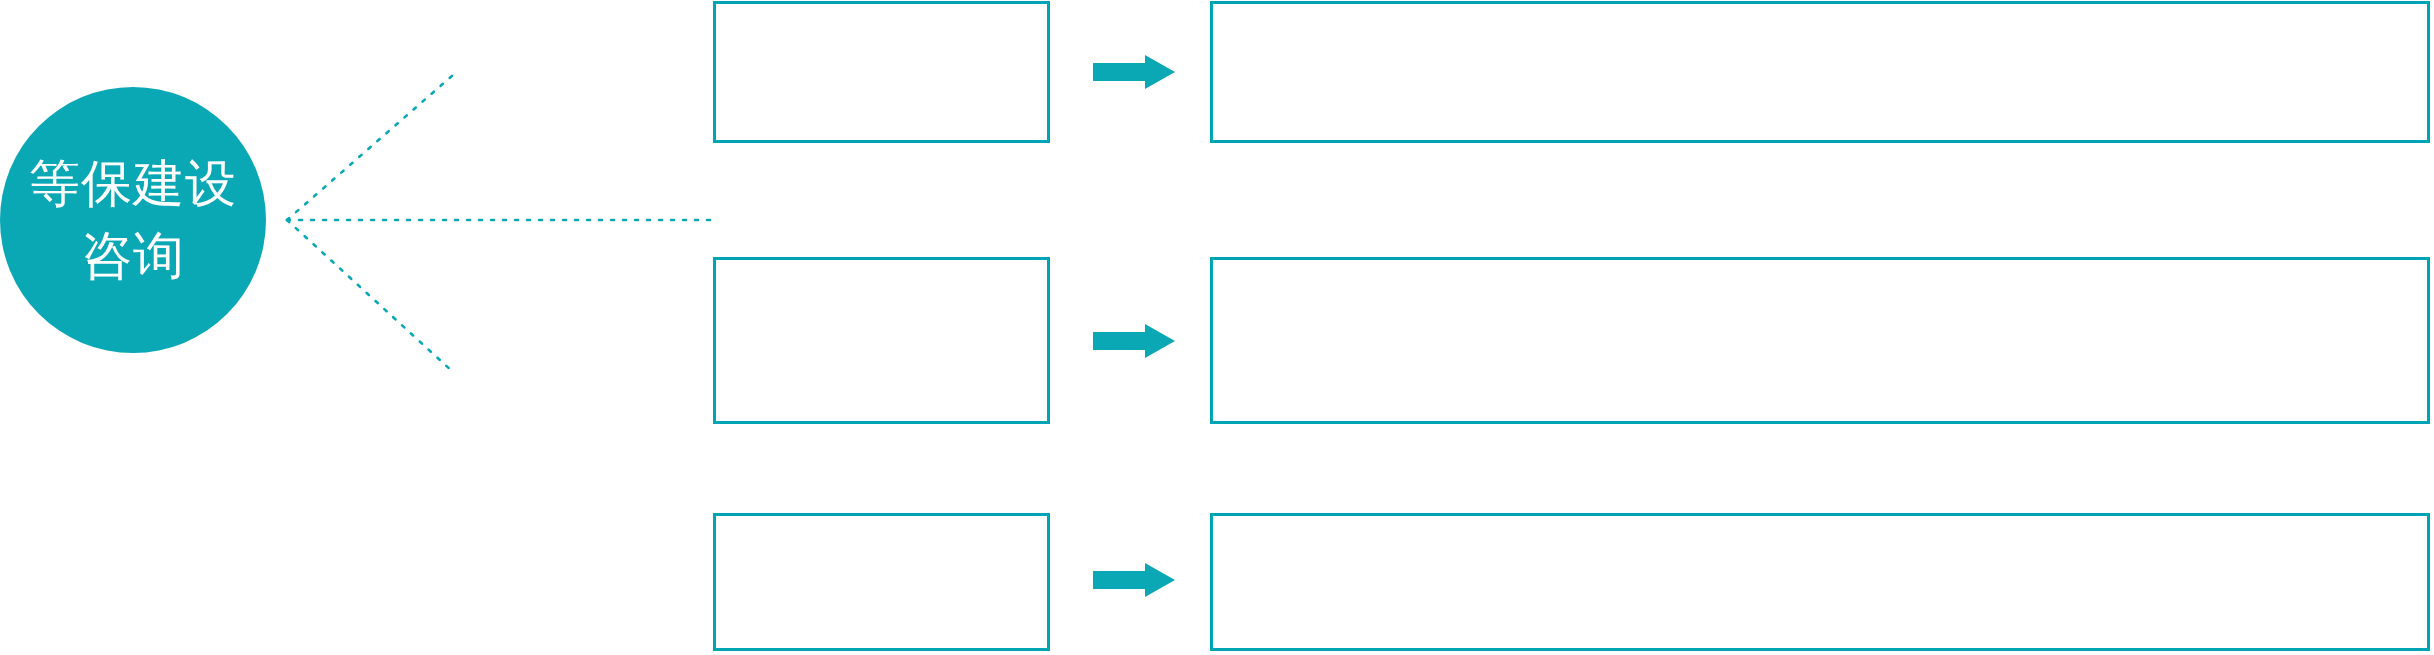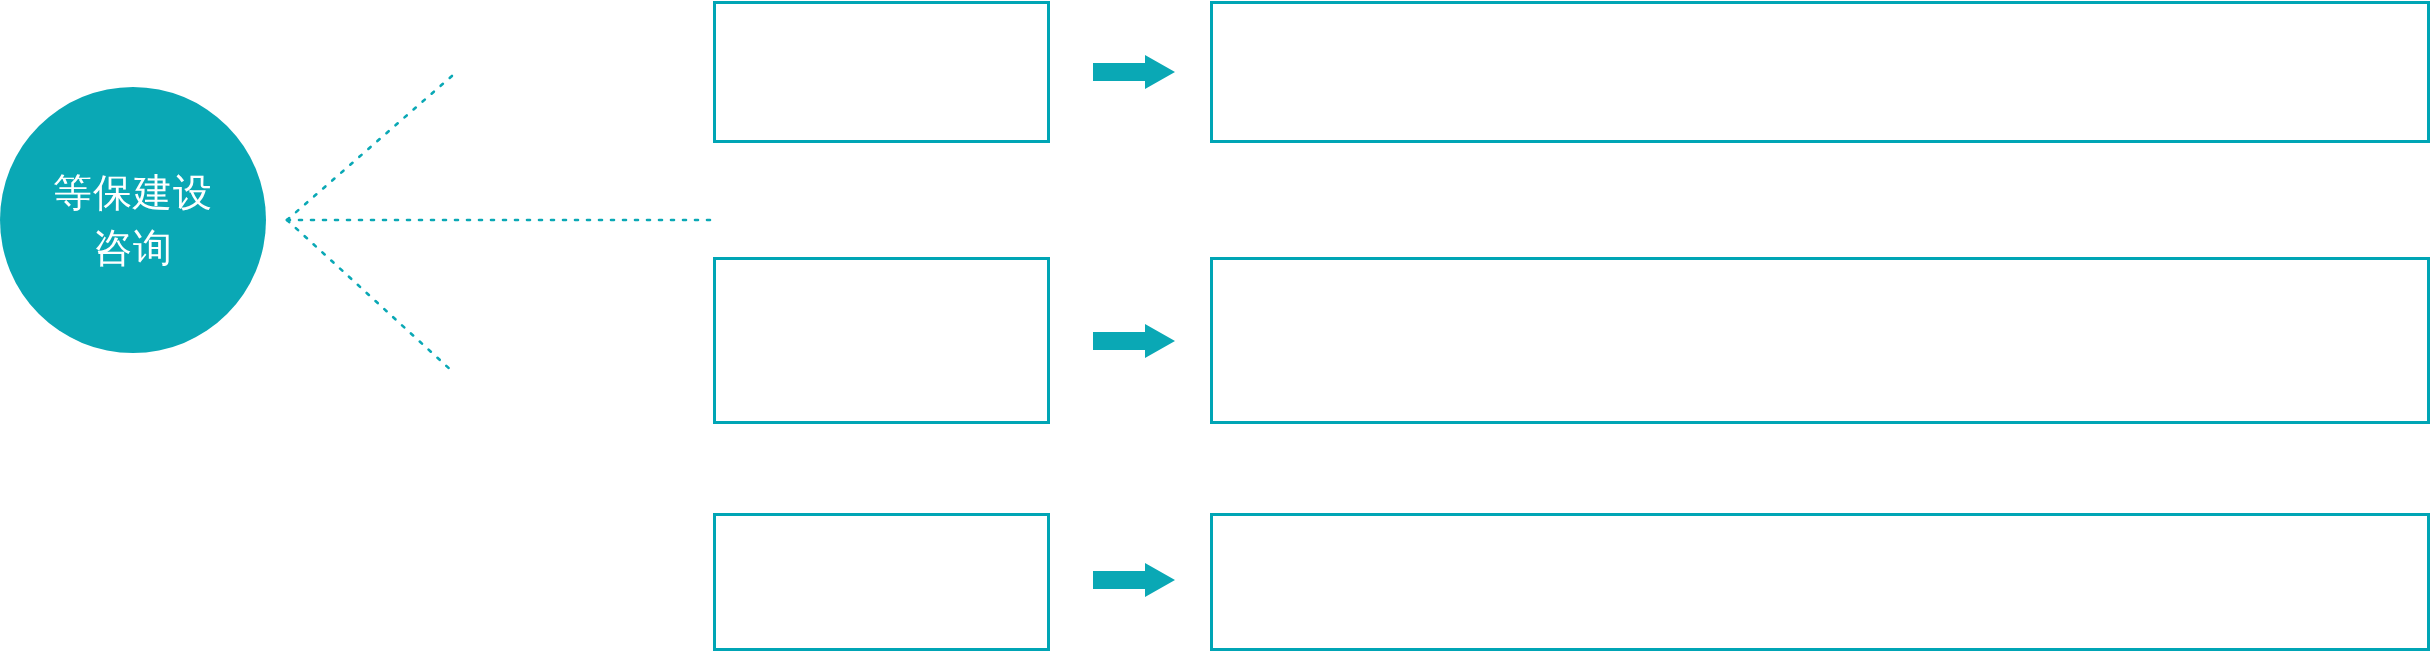--- a/index.html
+++ b/index.html
@@ -29,21 +29,21 @@
     border-radius: 50%;
     background: #0AA8B5;
     display: flex;
     flex-direction: column;
     align-items: center;
     justify-content: center;
     box-sizing: border-box;
   }
   .hub-line {
     color: #ffffff;
-    font-size: 39px;
+    font-size: 51px;
     line-height: 1.42;
     letter-spacing: 1px;
     font-weight: 400;
     white-space: nowrap;
     text-align: center;
   }
 
   
   .connectors {
     position: absolute;

